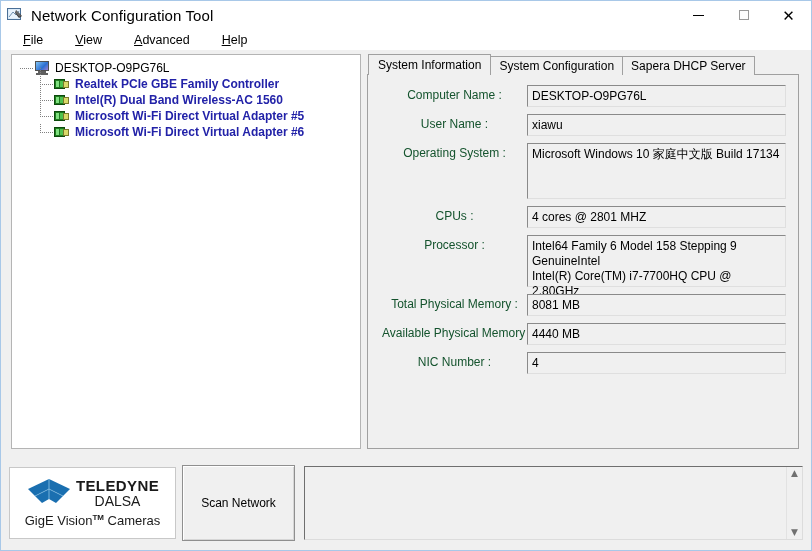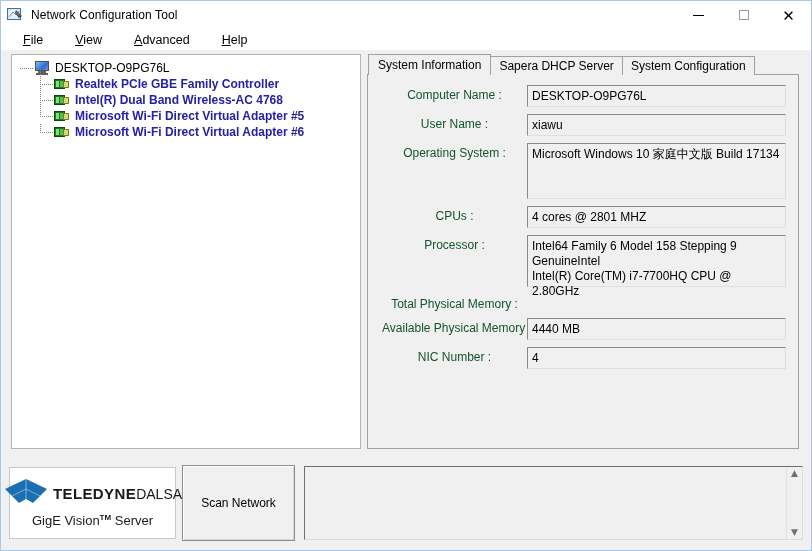--- a/index.html
+++ b/index.html
@@ -36,21 +36,21 @@
   }
   .title-icon {
     width: 17px;
     height: 17px;
     margin-left: 6px;
     margin-right: 7px;
     position: relative;
     flex: none;
   }
   .title-text {
-    font-size: 12px;
+    font-size: 15px;
     color: #000;
     font-family: "Liberation Sans", sans-serif;
     letter-spacing: 0.1px;
   }
   .win-controls {
     position: absolute;
     right: 0;
     top: 0;
     height: 28px;
     display: flex;
@@ -353,20 +353,21 @@
     flex: none;
   }
   .logo-top {
     display: flex;
     align-items: center;
     margin-bottom: 1px;
   }
   .logo-mark { flex: none; margin-right: 4px; }
   .logo-words {
     display: flex;
+    flex-direction: column;
     align-items: flex-start;
     line-height: 1;
   }
   .logo-teledyne {
     font-size: 15px;
     font-weight: bold;
     letter-spacing: 0.4px;
     color: #1a1a1a;
     font-family: "Liberation Sans", sans-serif;
   }
@@ -493,21 +494,21 @@
             </span>
           <span class="tree-label-adapter">Realtek PCIe GBE Family Controller</span>
         </div>
 
         <div class="tree-row child">
           <span class="dots vertfull"></span>
           <span class="ico ico-nic">
               <span class="card"></span>
               <span class="plug"></span>
             </span>
-          <span class="tree-label-adapter">Intel(R) Dual Band Wireless-AC 4768</span>
+          <span class="tree-label-adapter">Intel(R) Dual Band Wireless-AC 1560</span>
         </div>
 
         <div class="tree-row child">
           <span class="dots vertfull"></span>
           <span class="ico ico-nic">
               <span class="card"></span>
               <span class="plug"></span>
             </span>
           <span class="tree-label-adapter">Microsoft Wi-Fi Direct Virtual Adapter #5</span>
         </div>
@@ -519,22 +520,22 @@
               <span class="plug"></span>
             </span>
           <span class="tree-label-adapter">Microsoft Wi-Fi Direct Virtual Adapter #6</span>
         </div>
       </div>
     </div>
 
     <div class="tab-area">
       <div class="tabstrip">
         <div class="tab active">System Information</div>
+        <div class="tab">System Configuration</div>
         <div class="tab">Sapera DHCP Server</div>
-        <div class="tab">System Configuration</div>
       </div>
 
       <div class="tab-body">
         <div class="fields">
 
           <div class="field-row">
             <div class="field-label">Computer Name :</div>
             <div class="field-value">DESKTOP-O9PG76L</div>
           </div>
 
@@ -554,20 +555,21 @@
           </div>
 
           <div class="field-row">
             <div class="field-label">Processor :</div>
             <div class="field-value tall-proc">Intel64 Family 6 Model 158 Stepping 9 GenuineIntel
 Intel(R) Core(TM) i7-7700HQ CPU @ 2.80GHz</div>
           </div>
 
           <div class="field-row">
             <div class="field-label">Total Physical Memory :</div>
+            <div class="field-value">8081 MB</div>
           </div>
 
           <div class="field-row">
             <div class="field-label">Available Physical Memory :</div>
             <div class="field-value">4440 MB</div>
           </div>
 
           <div class="field-row">
             <div class="field-label">NIC Number :</div>
             <div class="field-value">4</div>
@@ -590,21 +592,21 @@
             <path d="M23 11 L9 18 L16 25 L23 21 Z" fill="#1a6fb0"></path>
             <path d="M23 1 L23 21" stroke="#8fc6e8" stroke-width="0.8" fill="none"></path>
             <path d="M23 11 L9 18 M23 11 L37 18" stroke="#8fc6e8" stroke-width="0.6" fill="none"></path>
           </svg>
         </span>
         <span class="logo-words">
           <span class="logo-teledyne">TELEDYNE</span>
           <span class="logo-dalsa">DALSA</span>
         </span>
       </div>
-      <div class="logo-tag"><span>GigE Vision</span><sup>TM</sup><span> Server</span></div>
+      <div class="logo-tag"><span>GigE Vision</span><sup>TM</sup><span> Cameras</span></div>
     </div>
 
     <div class="scan-btn">Scan Network</div>
 
     <div class="log-box">
       <div class="log-scroll">
         <span class="sb-arrow">▲</span>
         <span class="sb-arrow">▼</span>
       </div>
     </div>

